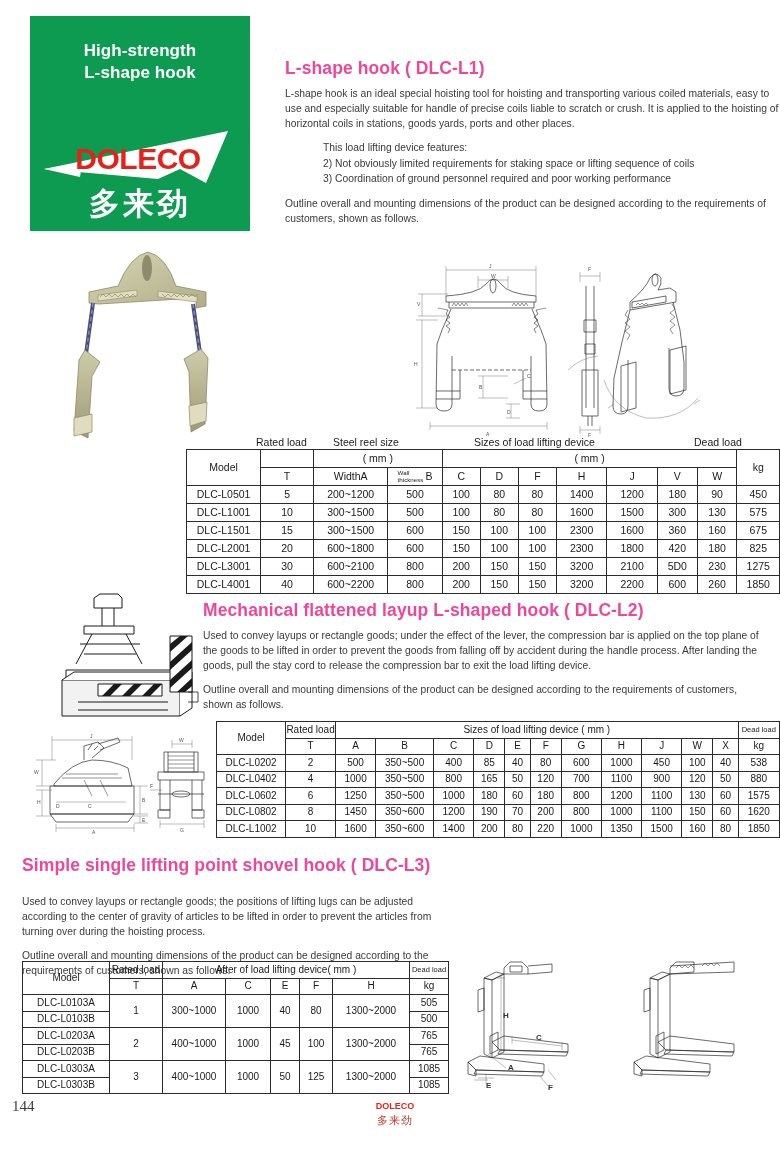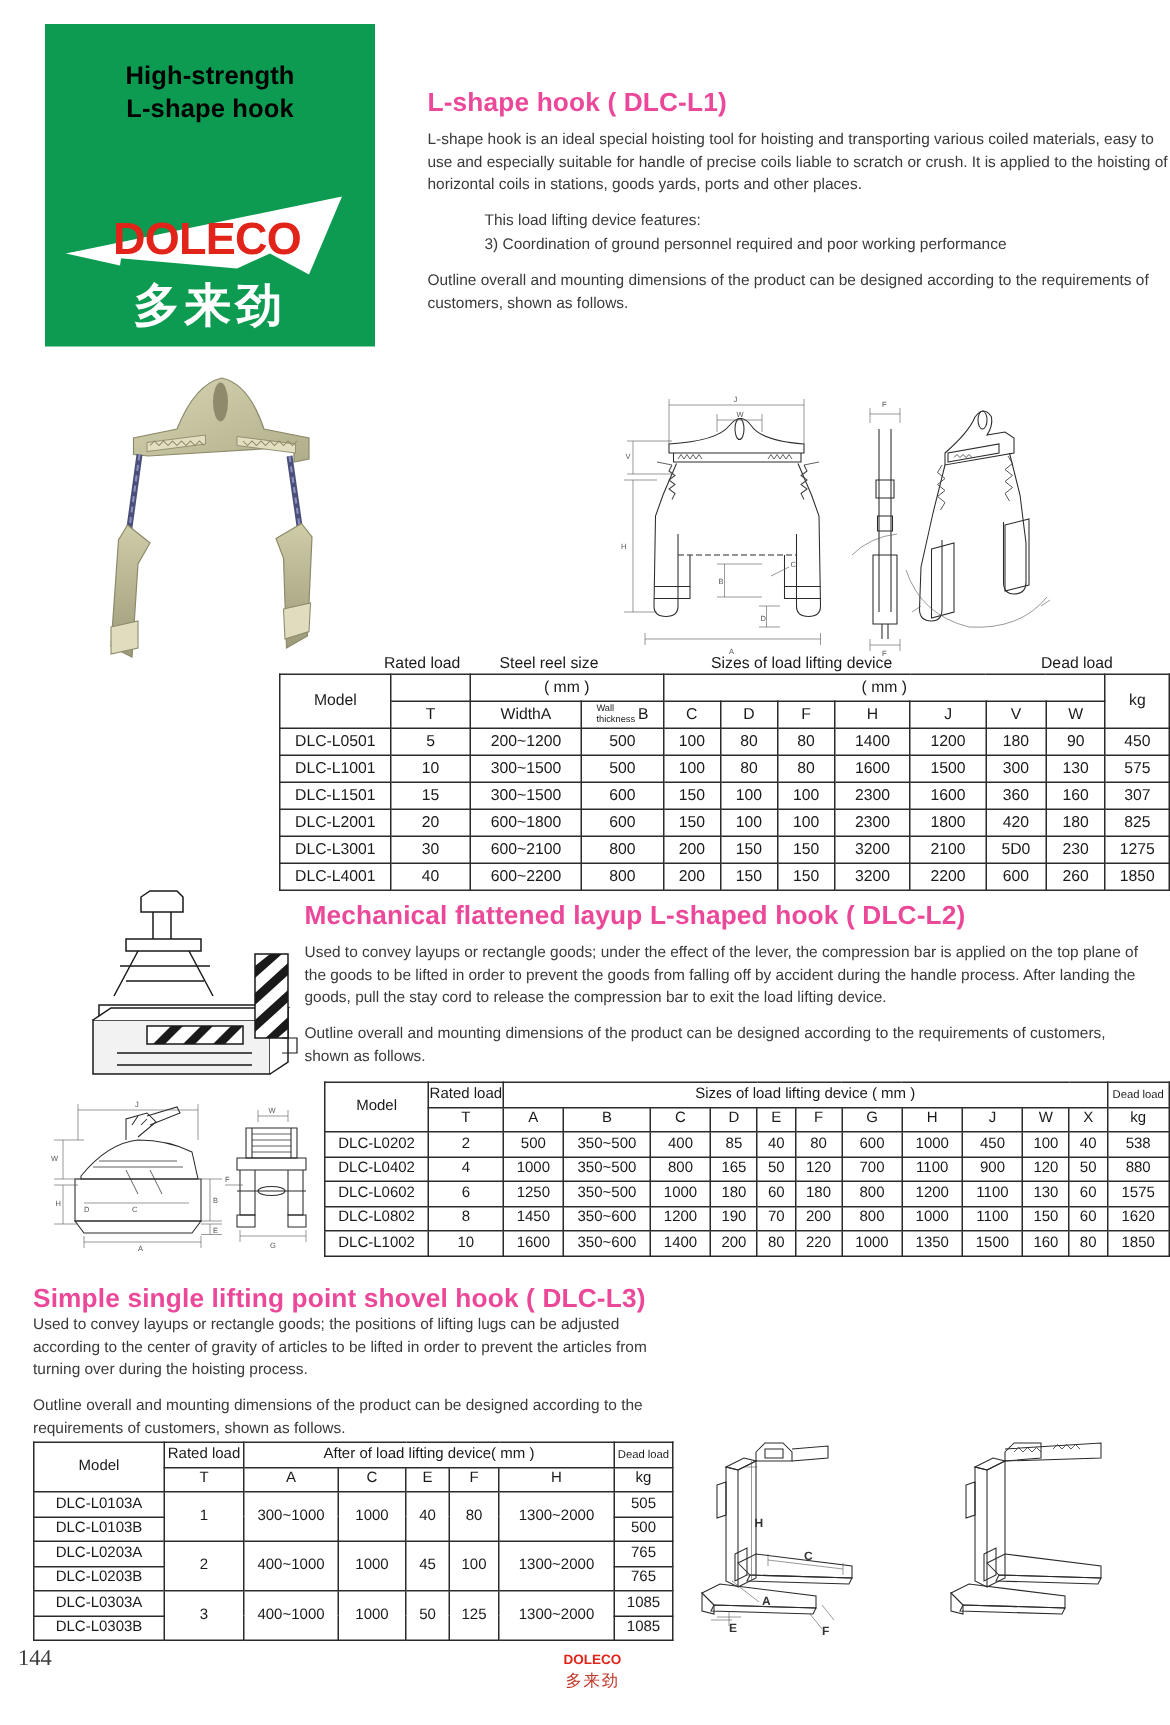--- a/index.html
+++ b/index.html
@@ -10,21 +10,21 @@
   }
   .page{position:relative;width:780px;height:1150px;}
 
   
   .banner{
     position:absolute;left:30px;top:16px;width:220px;height:215px;
     background:var(--green,#0d9b51);
   }
   .banner-title{
     position:absolute;left:0;top:24px;width:220px;text-align:center;
-    color:#000000;font-size:17px;font-weight:bold;line-height:1.32;
+    color:#ffffff;font-size:17px;font-weight:bold;line-height:1.32;
     letter-spacing:.1px;
   }
   .logo-wrap{position:absolute;left:0;top:105px;width:220px;height:105px;}
   .logo-svg{display:block;width:220px;height:105px;}
 
   
   .h-sec{
     font-size:17.5px;font-weight:bold;color:#ec4899;letter-spacing:.1px;
     margin:0;line-height:1.2;
   }
@@ -65,21 +65,21 @@
 
   
   .sec2-text{position:absolute;left:203px;top:600px;width:562px;}
   .sec2-text .h-sec{margin-bottom:7px;}
   .sec2-p2{margin-top:9px;}
   .photo2{position:absolute;left:22px;top:592px;width:196px;height:128px;}
   .draw2{position:absolute;left:22px;top:724px;width:196px;height:112px;}
 
   
   .sec3-text{position:absolute;left:22px;top:855px;width:430px;}
-  .sec3-text .h-sec{margin-bottom:0;}
+  .sec3-text .h-sec{margin-bottom:18px;}
   .sec3-p2{margin-top:9px;}
   .draw3{position:absolute;left:444px;top:958px;width:336px;height:142px;}
 
   
   .pagenum{
     position:absolute;left:12px;top:1098px;font-size:15px;color:#3a3a3a;
     font-family:"Liberation Serif", serif;
   }
   .foot-logo{position:absolute;left:362px;top:1098px;width:66px;height:30px;}
 
@@ -105,20 +105,21 @@
         <text x="110" y="93" text-anchor="middle" font-family="DejaVu Sans, sans-serif" font-size="31" font-weight="bold" fill="#ffffff" letter-spacing="3">多来劲</text>
       </svg>
     </div>
   </div>
 
   <div class="sec1-text">
     <h2 class="h-sec">L-shape hook ( DLC-L1)</h2>
     <p class="body-p">L-shape hook is an ideal special hoisting tool for hoisting and transporting various coiled materials, easy to use and especially suitable for handle of precise coils liable to scratch or crush. It is applied to the hoisting of horizontal coils in stations, goods yards, ports and other places.</p>
     <div class="sec1-list">
       <div>This load lifting device features:</div>
+      <div>2) Not obviously limited requirements for staking space or lifting sequence of coils</div>
       <div>3)  Coordination of ground personnel required and poor working performance</div>
     </div>
     <p class="body-p sec1-outline">Outline overall and mounting dimensions of the product can be designed according to the requirements of customers, shown as follows.</p>
   </div>
 
   <svg class="photo1" viewBox="0 0 240 198">
     <defs>
       <linearGradient id="kh" x1="0" y1="0" x2="1" y2="1">
         <stop offset="0" stop-color="#d8d5b4"></stop>
           <stop offset="1" stop-color="#b0ad8a"></stop>
@@ -301,21 +302,21 @@
         <td>15</td>
         <td>300~1500</td>
         <td>600</td>
         <td>150</td>
         <td>100</td>
         <td>100</td>
         <td>2300</td>
         <td>1600</td>
         <td>360</td>
         <td>160</td>
-        <td>307</td>
+        <td>675</td>
       </tr>
       <tr>
         <td>DLC-L2001</td>
         <td>20</td>
         <td>600~1800</td>
         <td>600</td>
         <td>150</td>
         <td>100</td>
         <td>100</td>
         <td>2300</td>

